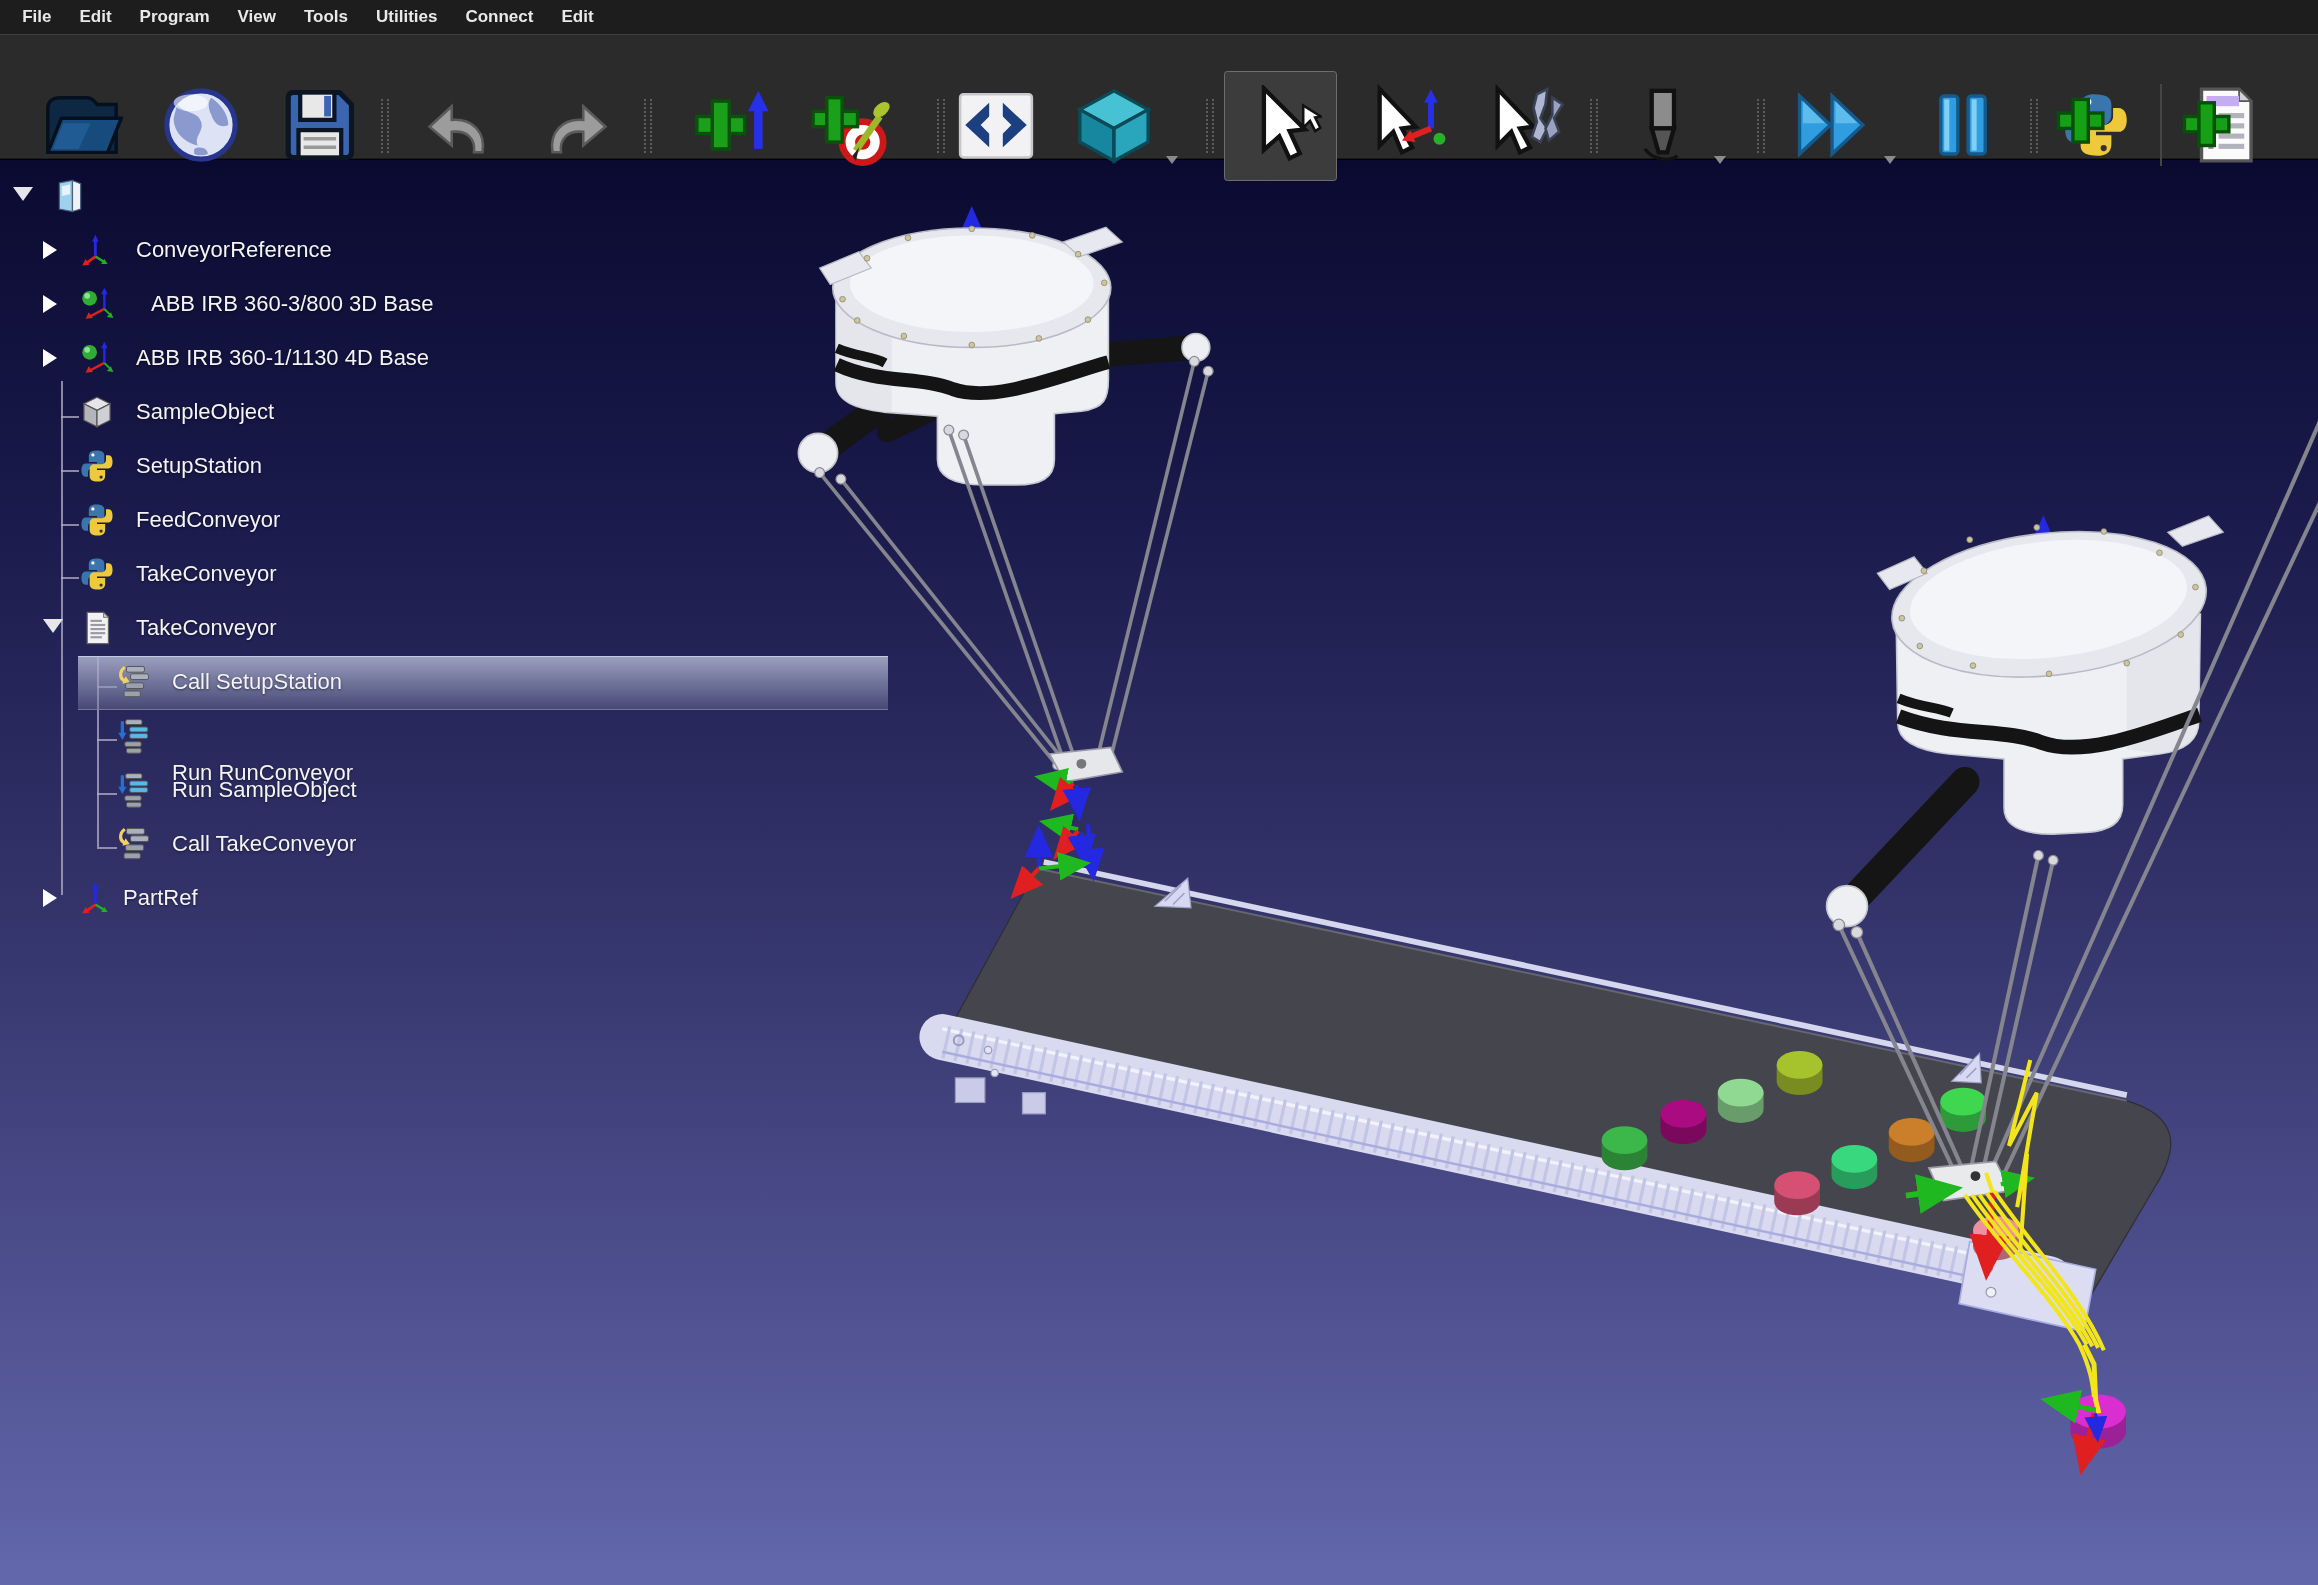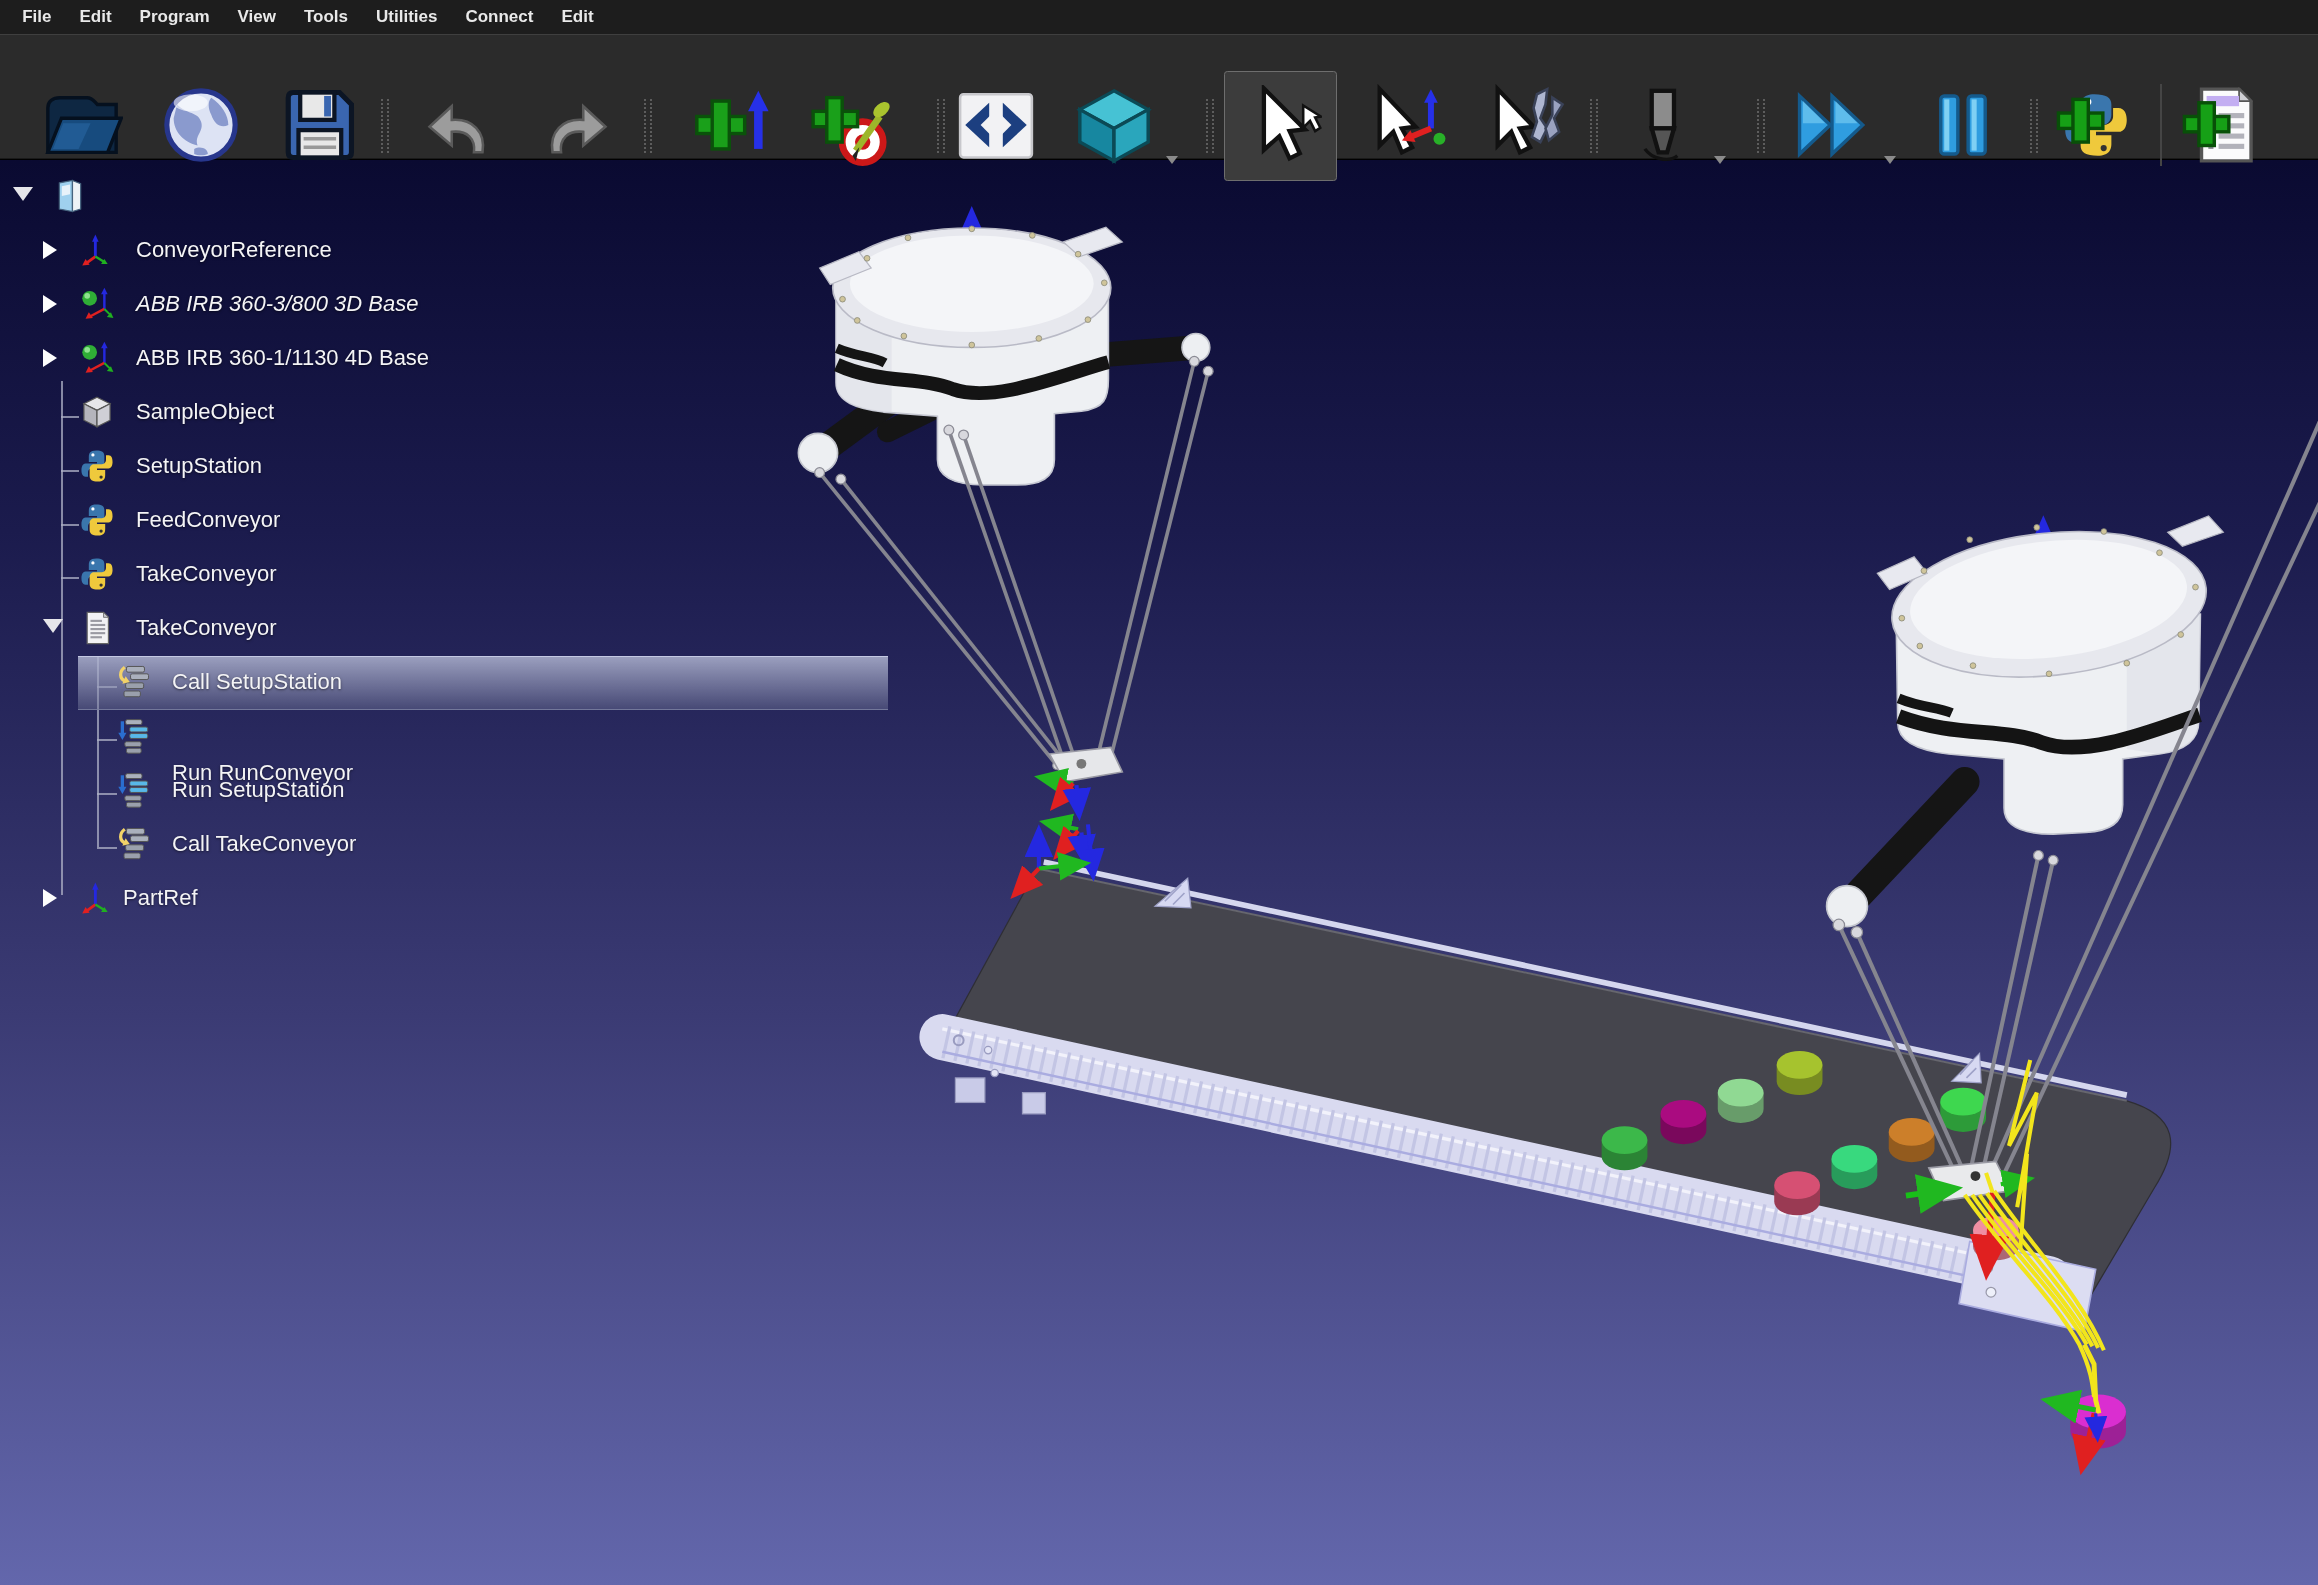--- a/index.html
+++ b/index.html
@@ -482,21 +482,21 @@
           <div class="ticon" style="left: 79px;"><svg viewBox="0 0 44 44">
               <line x1="31" y1="28" x2="31" y2="8" stroke="#2428e0" stroke-width="3"></line>
               <path d="M31 2 L27 10 L35 10 Z" fill="#2428e0"></path>
               <line x1="31" y1="28" x2="14" y2="37" stroke="#e02020" stroke-width="3"></line>
               <path d="M8 40 L17 39 L12 32 Z" fill="#e02020"></path>
               <line x1="31" y1="28" x2="38" y2="35" stroke="#20b020" stroke-width="2.5"></line>
               <path d="M42 39 L34 38 L39 32 Z" fill="#20b020"></path>
               <circle cx="13" cy="15" r="9" fill="#2fae36"></circle>
               <circle cx="10" cy="12" r="3.5" fill="#8fe28f"></circle>
             </svg></div>
-          <span class="lbl" style="left: 136px; font-style: italic;">ABB IRB 360-3/800 3D Base</span>
+          <span class="lbl" style="left: 151px;">ABB IRB 360-3/800 3D Base</span>
         </div>
         <div class="row" style="top: 171px;">
           <div class="exp collapsed" style="left: 43px;"></div>
           <div class="ticon" style="left: 79px;"><svg viewBox="0 0 44 44">
               <line x1="31" y1="28" x2="31" y2="8" stroke="#2428e0" stroke-width="3"></line>
               <path d="M31 2 L27 10 L35 10 Z" fill="#2428e0"></path>
               <line x1="31" y1="28" x2="14" y2="37" stroke="#e02020" stroke-width="3"></line>
               <path d="M8 40 L17 39 L12 32 Z" fill="#e02020"></path>
               <line x1="31" y1="28" x2="38" y2="35" stroke="#20b020" stroke-width="2.5"></line>
               <path d="M42 39 L34 38 L39 32 Z" fill="#20b020"></path>
@@ -588,21 +588,21 @@
               <g stroke="#555" stroke-width="1.2">
                 <rect x="13" y="2" width="20" height="6" rx="2" fill="#aab0bc"></rect>
                 <rect x="18" y="11" width="22" height="6" rx="2" fill="#58b8e8"></rect>
                 <rect x="18" y="19" width="22" height="6" rx="2" fill="#58b8e8"></rect>
                 <rect x="12" y="29" width="20" height="6" rx="2" fill="#9aa0ac"></rect>
                 <rect x="14" y="37" width="18" height="6" rx="2" fill="#9aa0ac"></rect>
               </g>
               <line x1="9" y1="4" x2="9" y2="20" stroke="#2a6ed0" stroke-width="4"></line>
               <path d="M9 27 L4 18 L14 18 Z" fill="#2a6ed0"></path>
             </svg></div>
-          <span class="lbl" style="left: 172px;">Run SetupStation</span>
+          <span class="lbl" style="left: 172px;">Run SampleObject</span>
         </div>
         <div class="row" style="top: 657px;">
           <div class="ticon" style="left: 115px;"><svg viewBox="0 0 44 44">
               <g stroke="#555" stroke-width="1.2">
                 <rect x="14" y="3" width="22" height="7" rx="2" fill="#aab0bc"></rect>
                 <rect x="19" y="12" width="22" height="7" rx="2" fill="#aab0bc"></rect>
                 <rect x="13" y="23" width="22" height="7" rx="2" fill="#9aa0ac"></rect>
                 <rect x="11" y="33" width="20" height="7" rx="2" fill="#9aa0ac"></rect>
               </g>
               <path d="M12 4 C5 9 5 18 13 21" fill="none" stroke="#f2d268" stroke-width="4"></path>

